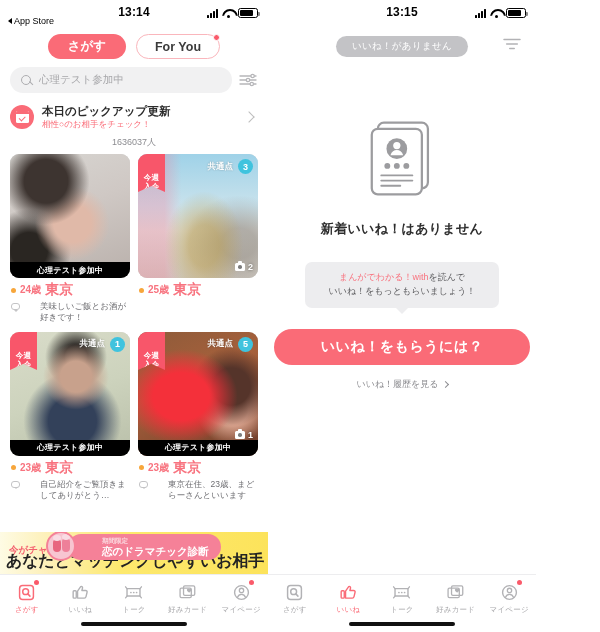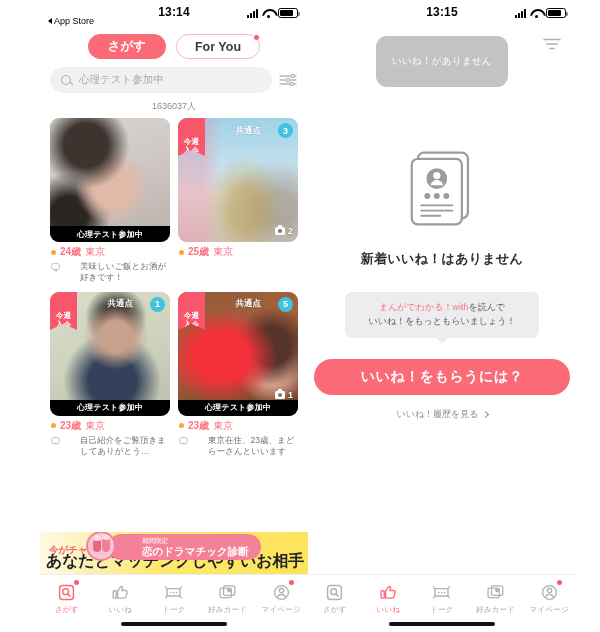--- a/index.html
+++ b/index.html
@@ -3,21 +3,21 @@
 <meta charset="utf-8">
 <title>with app screens</title>
 <style>
   * { box-sizing: border-box; margin: 0; padding: 0; }
   html, body {
     width: 600px; height: 632px;
     font-family: "Liberation Sans", "DejaVu Sans", sans-serif;
     background: #ffffff;
     overflow: hidden;
   }
-  .stage { position: relative; width: 536px; height: 632px; display: flex; margin-left: 40px; }
+  .stage { position: relative; width: 536px; height: 632px; display: flex; }
   .panel { position: relative; width: 300px; height: 632px; background: #fff; overflow: hidden; }
   .panel.right { border-left: 0; }
 
   
   .statusbar {
     position: relative; height: 30px;
     display: flex; align-items: flex-start; justify-content: center;
     padding-top: 5px;
   }
   .sb-time {
@@ -107,21 +107,21 @@
   .photo .inner { position:absolute; inset:0; }
   
   .ribbon {
     position:absolute; left:0; top:0; width:27px; height:38px; z-index:4;
     background:#F8566A; color:#fff; font-size:7.5px; font-weight:bold; line-height:1.15;
     display:flex; flex-direction:column; align-items:center; justify-content:flex-start;
     padding-top:20px; letter-spacing:.3px;
     clip-path: polygon(0 0, 100% 0, 100% 100%, 50% 84%, 0 100%);
   }
   .common {
-    position:absolute; right:5px; top:5px; z-index:4; display:flex; align-items:center; gap:17px;
+    position:absolute; right:5px; top:5px; z-index:4; display:flex; align-items:center; gap:5px;
   }
   .common .lbl { font-size:8.5px; font-weight:bold; color:#fff; text-shadow:0 0 2px rgba(0,0,0,.3); }
   .common .num {
     width:15px;height:15px;border-radius:50%;background:#3FC3DE;color:#fff;
     font-size:9px;font-weight:bold;display:flex;align-items:center;justify-content:center;
   }
   .photocount {
     position:absolute; right:5px; bottom:16px; z-index:4; display:flex; align-items:center; gap:3px;
     color:#fff; font-size:9px; font-weight:bold; text-shadow:0 0 3px rgba(0,0,0,.5);
   }
@@ -130,21 +130,21 @@
   .camicon::after{content:"";position:absolute;left:3.2px;top:2.2px;width:3.6px;height:3.6px;border-radius:50%;background:#7d7d7d;}
   .testband {
     position:absolute; left:0; right:0; bottom:0; height:16px; z-index:4;
     background:#000000; color:#fff; font-size:8px; font-weight:bold;
     display:flex;align-items:center;justify-content:center; letter-spacing:.2px;
   }
   .meta { padding: 3px 1px 0; }
   .meta-top { display:flex; align-items:center; gap:4px; }
   .odot { width:5px;height:5px;border-radius:50%;background:#F7A63B; flex:none;}
   .meta-age { font-size:10px; font-weight:bold; color:#F8737F; }
-  .meta-loc { font-size:10px; font-weight:normal; color:#F8737F; }
+  .meta-loc { font-size:14px; font-weight:bold; color:#F8737F; }
   .meta-bio { display:flex; gap:20px; margin-top:2px; }
   .bubble {
     width:9px;height:7px;border-radius:3px;border:1.1px solid #C4C4C6; flex:none; margin-top:2px;
     position:relative;
   }
   .bubble::after{content:"";position:absolute;left:2px;bottom:-2.5px;width:0;height:0;
     border-left:2px solid transparent;border-right:2px solid transparent;border-top:2.5px solid #C4C4C6;}
   .bio-txt { font-size:8.5px; color:#6E6E72; line-height:1.35; }
 
   
@@ -187,21 +187,21 @@
   .tbdot { position:absolute; right:-3px; top:-2px; width:5px;height:5px;border-radius:50%;background:#FA5A6A;}
   .homebar {
     position:absolute; left:50%; transform:translateX(-50%); bottom:6px;
     width:106px;height:4px;border-radius:2px;background:#111;
   }
 
   
   .r-head { display:flex; align-items:center; justify-content:center; position:relative; padding: 6px 0 10px; }
   .chip {
     background:#C3C3C6; color:#fff; font-size:9.5px; border-radius:11px;
-    padding: 19px 16px; letter-spacing:.3px;
+    padding: 4px 16px; letter-spacing:.3px;
   }
   .filtericon { position:absolute; right:14px; top:6px; width:20px;height:16px;}
   .empty-wrap { display:flex; flex-direction:column; align-items:center; padding-top: 52px; }
   .empty-title { font-size:13px; font-weight:bold; color:#2d2d2d; margin-top:17px; letter-spacing:.3px;}
   .tip {
     position:relative; margin-top:24px; width:194px; background:#EDEDEF; border-radius:7px;
     padding:9px 8px; text-align:center; line-height:1.55;
   }
   .tip::after{
     content:""; position:absolute; left:50%; bottom:-6px; transform:translateX(-50%);
@@ -273,20 +273,32 @@
           </g>
           <g fill="#fff" stroke="#B6B6B9" stroke-width="1.3">
             <circle cx="14.6" cy="6" r="1.7"></circle>
             <circle cx="10" cy="10" r="1.7"></circle>
             <circle cx="13.8" cy="14" r="1.7"></circle>
           </g>
         </svg>
       </span>
     </div>
 
+    <div class="pickup">
+      <span class="cal">
+        <span class="sheet">
+            <span class="chk"></span>
+          </span>
+      </span>
+      <span class="pickup-txt">
+        <span class="pickup-title" style="display:block">本日のピックアップ更新</span>
+        <span class="pickup-sub" style="display:block">相性○のお相手をチェック！</span>
+      </span>
+      <span class="chev"></span>
+    </div>
 
     <div class="count">1636037人</div>
 
     <div class="grid">
 
       <div class="card">
         <div class="photo">
           <div class="inner" style="background:
             radial-gradient(circle at 30% 22%, #3d3430 0 17%, rgba(61,52,48,0) 34%),
             radial-gradient(circle at 52% 56%, #e0b9a8 0 20%, rgba(224,185,168,0) 40%),

